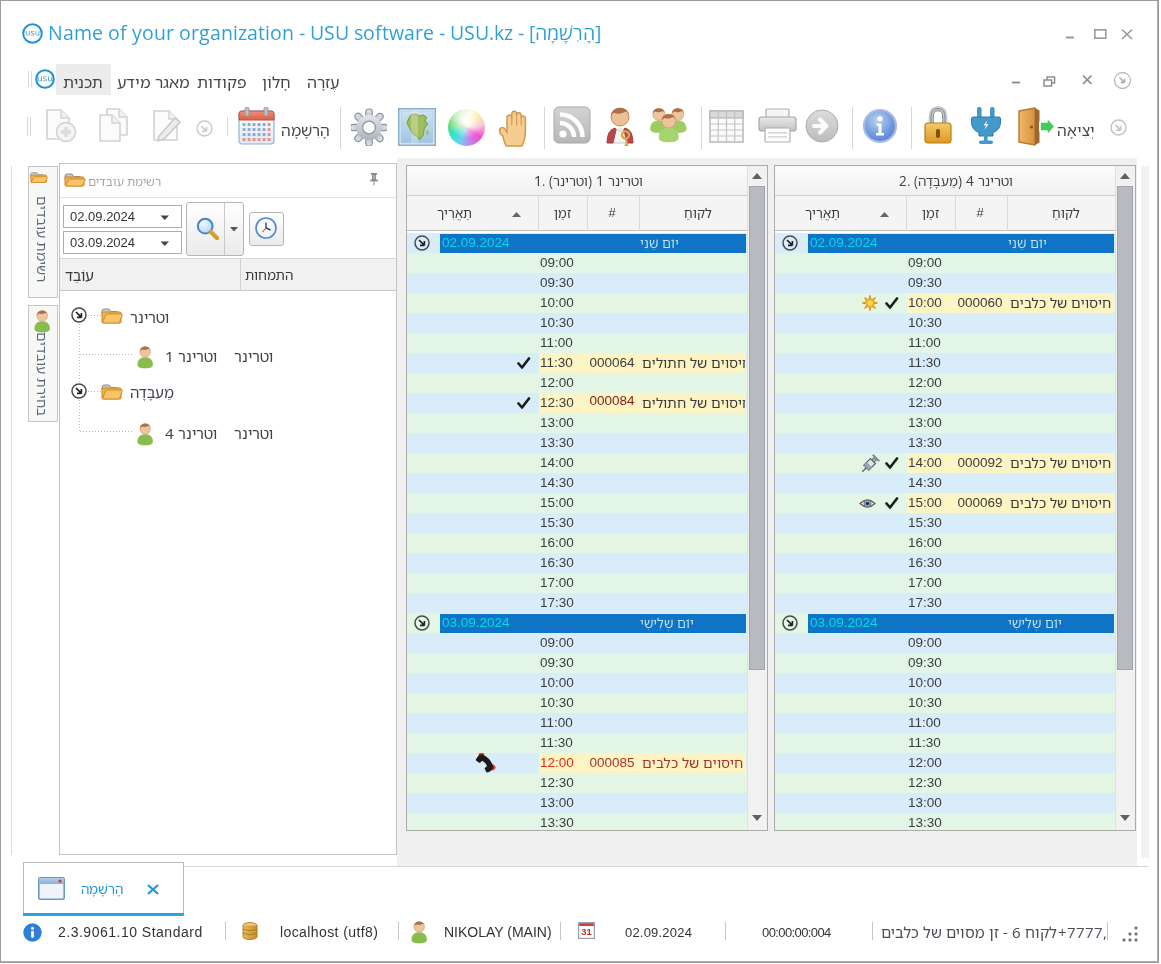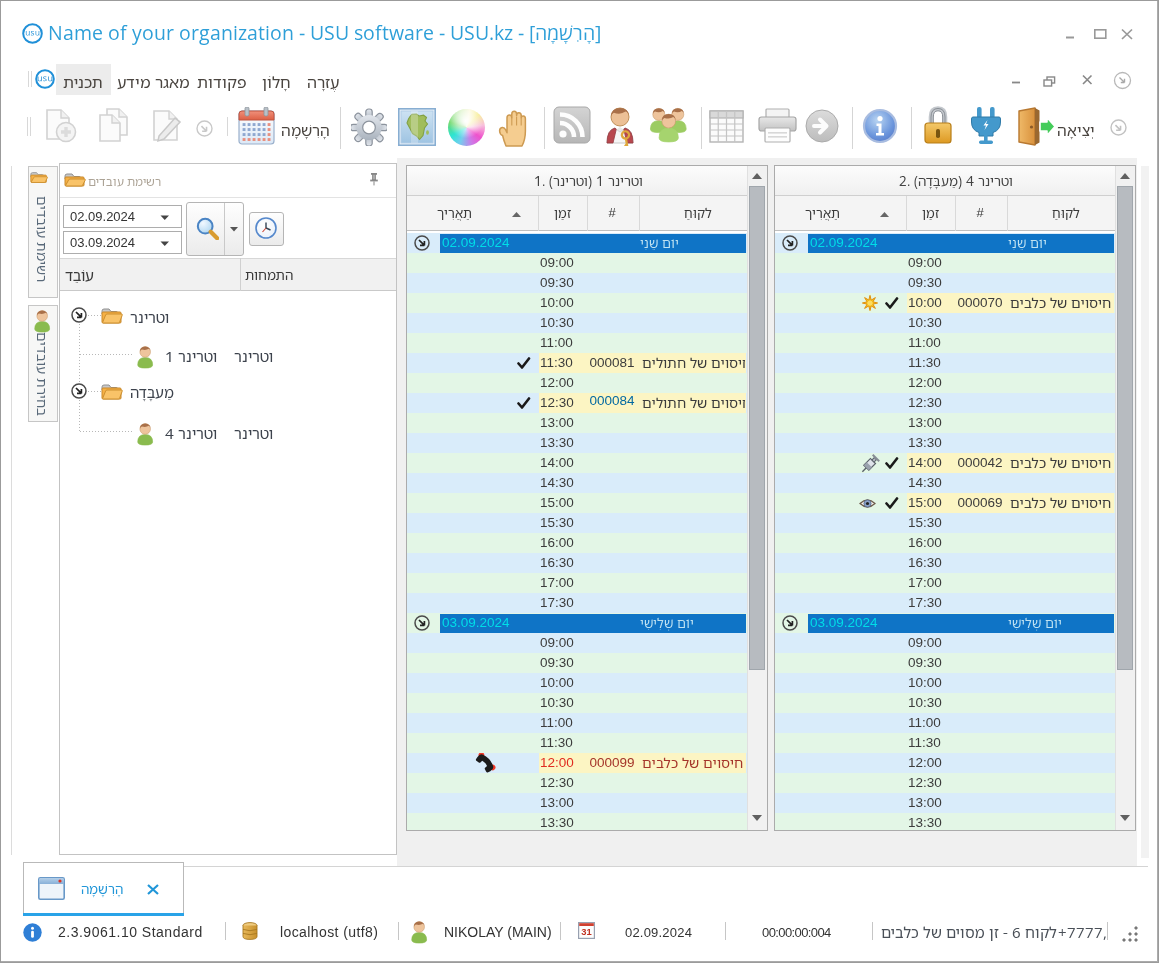--- a/index.html
+++ b/index.html
@@ -522,37 +522,37 @@
 <div style="position:absolute;left:540px;top:275px;font:normal 13.5px 'Liberation Sans', sans-serif;color:#3c3c3c;letter-spacing:0;white-space:nowrap;">09:30</div>
 <div style="position:absolute;left:407px;top:293px;width:340px;height:20px;background:#e3f6e6"></div>
 <div style="position:absolute;left:540px;top:295px;font:normal 13.5px 'Liberation Sans', sans-serif;color:#3c3c3c;letter-spacing:0;white-space:nowrap;">10:00</div>
 <div style="position:absolute;left:407px;top:313px;width:340px;height:20px;background:#d9ecfa"></div>
 <div style="position:absolute;left:540px;top:315px;font:normal 13.5px 'Liberation Sans', sans-serif;color:#3c3c3c;letter-spacing:0;white-space:nowrap;">10:30</div>
 <div style="position:absolute;left:407px;top:333px;width:340px;height:20px;background:#e3f6e6"></div>
 <div style="position:absolute;left:540px;top:335px;font:normal 13.5px 'Liberation Sans', sans-serif;color:#3c3c3c;letter-spacing:0;white-space:nowrap;">11:00</div>
 <div style="position:absolute;left:407px;top:353px;width:340px;height:20px;background:#d9ecfa"></div>
 <div style="position:absolute;left:539px;top:353px;width:207px;height:20px;background:#fcf5c3"></div>
 <div style="position:absolute;left:540px;top:355px;font:normal 13.5px 'Liberation Sans', sans-serif;color:#3c3c3c;letter-spacing:0;white-space:nowrap;">11:30</div>
-<div style="position:absolute;left:612px;top:355px;font:normal 13.5px 'Liberation Sans', sans-serif;color:#3c3c3c;letter-spacing:0;white-space:nowrap;transform:translateX(-50%);">000081</div>
+<div style="position:absolute;left:612px;top:355px;font:normal 13.5px 'Liberation Sans', sans-serif;color:#3c3c3c;letter-spacing:0;white-space:nowrap;transform:translateX(-50%);">000064</div>
 <div style="position:absolute;left:642px;top:353px;width:103px;height:19px;overflow:hidden">
     <div style="position:absolute;left:0;top:0">
       <svg width="109" height="20" viewBox="0 0 109 20" style="display:block">
         <path d="M5.8 7C6.7 7 7.38 7.21 7.84 7.64C8.31 8.07 8.55 8.7 8.55 9.53L8.55 15L1.55 15L1.55 9.03C1.55 8.93 1.56 8.81 1.59 8.69C1.62 8.55 1.66 8.43 1.72 8.31C1.78 8.2 1.87 8.12 1.98 8.06L0.69 8.06L0.83 7ZM7.25 13.94L7.25 9.59C7.25 9.09 7.12 8.7 6.86 8.45C6.61 8.2 6.22 8.06 5.7 8.06L2.94 8.06C2.91 8.16 2.88 8.27 2.86 8.41C2.85 8.53 2.84 8.66 2.84 8.8L2.84 13.94ZM11.39 11.56L11.39 7L12.67 7L12.67 11.56ZM10.11 8.06L10.27 7L12.11 7L12.11 8.06ZM15.77 7L20.81 7L20.67 7.78L18.17 15L16.84 15L19.3 8.06L14.47 8.06L14.47 4.81L15.77 4.66ZM22.81 15L22.81 7L24.09 7L24.09 15ZM21.53 8.06L21.69 7L23.64 7L23.64 8.06ZM32.27 15L32.27 9.61C32.27 9.09 32.13 8.7 31.88 8.45C31.62 8.2 31.24 8.06 30.72 8.06L27.09 8.06L27.09 7L30.81 7C31.72 7 32.4 7.21 32.86 7.64C33.32 8.07 33.55 8.7 33.55 9.53L33.55 15ZM25.48 15L25.64 13.94L26.14 13.94C26.36 13.94 26.54 13.9 26.67 13.81C26.8 13.72 26.91 13.59 26.98 13.41C27.05 13.23 27.09 13 27.09 12.72L27.09 7L28.38 7L28.38 12.78C28.38 13.5 28.2 14.05 27.86 14.44C27.52 14.81 27.02 15 26.36 15ZM25.77 8.06L25.92 7L27.7 7L27.7 8.06ZM40.48 7C41.39 7 42.07 7.21 42.53 7.64C43 8.07 43.23 8.7 43.23 9.53L43.23 15L41.94 15L41.94 9.61C41.94 9.09 41.8 8.7 41.55 8.45C41.3 8.2 40.91 8.06 40.41 8.06L37.91 8.06C37.85 8.15 37.79 8.3 37.72 8.53C37.66 8.75 37.62 9.09 37.62 9.56L37.62 15L36.34 15L36.34 9.88C36.34 9.48 36.38 9.12 36.47 8.81C36.55 8.49 36.67 8.25 36.83 8.08L36.55 8.02L36.55 7ZM35.61 8.06L35.75 7L38.84 7L38.84 8.06ZM49.77 7L54.81 7L54.67 7.78L52.17 15L50.84 15L53.3 8.06L48.47 8.06L48.47 4.81L49.77 4.66ZM60.03 15C59.14 15 58.39 14.82 57.78 14.47C57.18 14.11 56.71 13.58 56.38 12.89C56.05 12.2 55.89 11.34 55.89 10.33L55.89 7L57.19 7L57.19 10.31C57.19 11.12 57.3 11.79 57.52 12.34C57.73 12.9 58.05 13.31 58.47 13.58C58.89 13.84 59.41 13.97 60.02 13.97L60.16 13.97C60.78 13.97 61.3 13.84 61.73 13.58C62.16 13.31 62.48 12.9 62.7 12.36C62.92 11.81 63.03 11.13 63.03 10.33L63.03 7L64.31 7L64.31 10.33C64.31 11.34 64.15 12.2 63.83 12.89C63.5 13.58 63.04 14.11 62.42 14.47C61.8 14.82 61.06 15 60.19 15ZM56.84 11.94L56.75 11.06C57.38 11.06 57.88 10.97 58.28 10.78C58.69 10.59 58.98 10.28 59.17 9.88C59.37 9.47 59.47 8.98 59.47 8.42L59.47 7L60.75 7L60.75 8.33C60.75 8.91 60.67 9.43 60.52 9.88C60.36 10.32 60.12 10.7 59.8 11.02C59.47 11.32 59.07 11.55 58.58 11.7C58.09 11.86 57.51 11.94 56.84 11.94ZM74.8 7C75.7 7 76.38 7.21 76.84 7.64C77.31 8.07 77.55 8.7 77.55 9.53L77.55 15L70.55 15L70.55 9.03C70.55 8.93 70.56 8.81 70.59 8.69C70.62 8.55 70.66 8.43 70.72 8.31C70.78 8.2 70.87 8.12 70.98 8.06L69.69 8.06L69.83 7ZM76.25 13.94L76.25 9.59C76.25 9.09 76.12 8.7 75.86 8.45C75.61 8.2 75.22 8.06 74.7 8.06L71.94 8.06C71.91 8.16 71.88 8.27 71.86 8.41C71.85 8.53 71.84 8.66 71.84 8.8L71.84 13.94ZM80.39 11.56L80.39 7L81.67 7L81.67 11.56ZM79.11 8.06L79.27 7L81.11 7L81.11 8.06ZM84.81 15L84.81 7L86.09 7L86.09 15ZM83.53 8.06L83.69 7L85.64 7L85.64 8.06ZM91.62 15C90.43 15 89.54 14.68 88.95 14.03C88.37 13.38 88.08 12.42 88.08 11.16L88.08 11C88.08 10.41 88.18 9.86 88.38 9.36C88.58 8.86 88.83 8.45 89.12 8.12L89.12 7.92L90.34 7.92L90.19 8.12C89.91 8.42 89.71 8.8 89.56 9.28C89.43 9.76 89.36 10.29 89.36 10.88C89.36 11.91 89.54 12.68 89.89 13.2C90.25 13.73 90.83 13.98 91.62 13.98C92.45 13.98 93.05 13.7 93.44 13.11C93.82 12.52 94.02 11.66 94.02 10.55C94.02 9.75 93.87 9.13 93.58 8.7C93.29 8.28 92.79 8.06 92.09 8.06L87.61 8.06L87.77 7L92.14 7C93.23 7 94.03 7.3 94.53 7.91C95.04 8.51 95.3 9.39 95.3 10.53C95.3 11.97 94.99 13.07 94.39 13.84C93.79 14.62 92.86 15 91.62 15ZM97.71 11.56L97.71 7L98.99 7L98.99 11.56ZM96.43 8.06L96.58 7L98.43 7L98.43 8.06ZM105.48 7C106.39 7 107.07 7.21 107.53 7.64C108 8.07 108.23 8.7 108.23 9.53L108.23 15L106.94 15L106.94 9.61C106.94 9.09 106.8 8.7 106.55 8.45C106.3 8.2 105.91 8.06 105.41 8.06L102.91 8.06C102.85 8.15 102.79 8.3 102.72 8.53C102.66 8.75 102.62 9.09 102.62 9.56L102.62 15L101.34 15L101.34 9.88C101.34 9.48 101.38 9.12 101.47 8.81C101.55 8.49 101.67 8.25 101.83 8.08L101.55 8.02L101.55 7ZM100.61 8.06L100.75 7L103.84 7L103.84 8.06ZM0 0" fill="#3c3c3c"></path>
       </svg>
     </div>
   </div>
 <svg style="position:absolute;left:517px;top:357px;" width="14" height="13" viewBox="0 0 14 13">
     <path d="M1.5 6.5 L5 10.5 L12 1.5" stroke="#1a1a1a" stroke-width="2.6" fill="none" stroke-linecap="round" stroke-linejoin="round"></path>
   </svg>
 <div style="position:absolute;left:407px;top:373px;width:340px;height:20px;background:#e3f6e6"></div>
 <div style="position:absolute;left:540px;top:375px;font:normal 13.5px 'Liberation Sans', sans-serif;color:#3c3c3c;letter-spacing:0;white-space:nowrap;">12:00</div>
 <div style="position:absolute;left:407px;top:393px;width:340px;height:20px;background:#d9ecfa"></div>
 <div style="position:absolute;left:539px;top:393px;width:207px;height:20px;background:#fcf5c3"></div>
 <div style="position:absolute;left:540px;top:395px;font:normal 13.5px 'Liberation Sans', sans-serif;color:#3c3c3c;letter-spacing:0;white-space:nowrap;">12:30</div>
-<div style="position:absolute;left:612px;top:393px;font:normal 13.5px 'Liberation Sans', sans-serif;color:#0369a1;letter-spacing:0;white-space:nowrap;transform:translateX(-50%);">000084</div>
+<div style="position:absolute;left:612px;top:393px;font:normal 13.5px 'Liberation Sans', sans-serif;color:#7f1d1d;letter-spacing:0;white-space:nowrap;transform:translateX(-50%);">000084</div>
 <div style="position:absolute;left:642px;top:393px;width:103px;height:19px;overflow:hidden">
     <div style="position:absolute;left:0;top:0">
       <svg width="109" height="20" viewBox="0 0 109 20" style="display:block">
         <path d="M5.8 7C6.7 7 7.38 7.21 7.84 7.64C8.31 8.07 8.55 8.7 8.55 9.53L8.55 15L1.55 15L1.55 9.03C1.55 8.93 1.56 8.81 1.59 8.69C1.62 8.55 1.66 8.43 1.72 8.31C1.78 8.2 1.87 8.12 1.98 8.06L0.69 8.06L0.83 7ZM7.25 13.94L7.25 9.59C7.25 9.09 7.12 8.7 6.86 8.45C6.61 8.2 6.22 8.06 5.7 8.06L2.94 8.06C2.91 8.16 2.88 8.27 2.86 8.41C2.85 8.53 2.84 8.66 2.84 8.8L2.84 13.94ZM11.39 11.56L11.39 7L12.67 7L12.67 11.56ZM10.11 8.06L10.27 7L12.11 7L12.11 8.06ZM15.77 7L20.81 7L20.67 7.78L18.17 15L16.84 15L19.3 8.06L14.47 8.06L14.47 4.81L15.77 4.66ZM22.81 15L22.81 7L24.09 7L24.09 15ZM21.53 8.06L21.69 7L23.64 7L23.64 8.06ZM32.27 15L32.27 9.61C32.27 9.09 32.13 8.7 31.88 8.45C31.62 8.2 31.24 8.06 30.72 8.06L27.09 8.06L27.09 7L30.81 7C31.72 7 32.4 7.21 32.86 7.64C33.32 8.07 33.55 8.7 33.55 9.53L33.55 15ZM25.48 15L25.64 13.94L26.14 13.94C26.36 13.94 26.54 13.9 26.67 13.81C26.8 13.72 26.91 13.59 26.98 13.41C27.05 13.23 27.09 13 27.09 12.72L27.09 7L28.38 7L28.38 12.78C28.38 13.5 28.2 14.05 27.86 14.44C27.52 14.81 27.02 15 26.36 15ZM25.77 8.06L25.92 7L27.7 7L27.7 8.06ZM40.48 7C41.39 7 42.07 7.21 42.53 7.64C43 8.07 43.23 8.7 43.23 9.53L43.23 15L41.94 15L41.94 9.61C41.94 9.09 41.8 8.7 41.55 8.45C41.3 8.2 40.91 8.06 40.41 8.06L37.91 8.06C37.85 8.15 37.79 8.3 37.72 8.53C37.66 8.75 37.62 9.09 37.62 9.56L37.62 15L36.34 15L36.34 9.88C36.34 9.48 36.38 9.12 36.47 8.81C36.55 8.49 36.67 8.25 36.83 8.08L36.55 8.02L36.55 7ZM35.61 8.06L35.75 7L38.84 7L38.84 8.06ZM49.77 7L54.81 7L54.67 7.78L52.17 15L50.84 15L53.3 8.06L48.47 8.06L48.47 4.81L49.77 4.66ZM60.03 15C59.14 15 58.39 14.82 57.78 14.47C57.18 14.11 56.71 13.58 56.38 12.89C56.05 12.2 55.89 11.34 55.89 10.33L55.89 7L57.19 7L57.19 10.31C57.19 11.12 57.3 11.79 57.52 12.34C57.73 12.9 58.05 13.31 58.47 13.58C58.89 13.84 59.41 13.97 60.02 13.97L60.16 13.97C60.78 13.97 61.3 13.84 61.73 13.58C62.16 13.31 62.48 12.9 62.7 12.36C62.92 11.81 63.03 11.13 63.03 10.33L63.03 7L64.31 7L64.31 10.33C64.31 11.34 64.15 12.2 63.83 12.89C63.5 13.58 63.04 14.11 62.42 14.47C61.8 14.82 61.06 15 60.19 15ZM56.84 11.94L56.75 11.06C57.38 11.06 57.88 10.97 58.28 10.78C58.69 10.59 58.98 10.28 59.17 9.88C59.37 9.47 59.47 8.98 59.47 8.42L59.47 7L60.75 7L60.75 8.33C60.75 8.91 60.67 9.43 60.52 9.88C60.36 10.32 60.12 10.7 59.8 11.02C59.47 11.32 59.07 11.55 58.58 11.7C58.09 11.86 57.51 11.94 56.84 11.94ZM74.8 7C75.7 7 76.38 7.21 76.84 7.64C77.31 8.07 77.55 8.7 77.55 9.53L77.55 15L70.55 15L70.55 9.03C70.55 8.93 70.56 8.81 70.59 8.69C70.62 8.55 70.66 8.43 70.72 8.31C70.78 8.2 70.87 8.12 70.98 8.06L69.69 8.06L69.83 7ZM76.25 13.94L76.25 9.59C76.25 9.09 76.12 8.7 75.86 8.45C75.61 8.2 75.22 8.06 74.7 8.06L71.94 8.06C71.91 8.16 71.88 8.27 71.86 8.41C71.85 8.53 71.84 8.66 71.84 8.8L71.84 13.94ZM80.39 11.56L80.39 7L81.67 7L81.67 11.56ZM79.11 8.06L79.27 7L81.11 7L81.11 8.06ZM84.81 15L84.81 7L86.09 7L86.09 15ZM83.53 8.06L83.69 7L85.64 7L85.64 8.06ZM91.62 15C90.43 15 89.54 14.68 88.95 14.03C88.37 13.38 88.08 12.42 88.08 11.16L88.08 11C88.08 10.41 88.18 9.86 88.38 9.36C88.58 8.86 88.83 8.45 89.12 8.12L89.12 7.92L90.34 7.92L90.19 8.12C89.91 8.42 89.71 8.8 89.56 9.28C89.43 9.76 89.36 10.29 89.36 10.88C89.36 11.91 89.54 12.68 89.89 13.2C90.25 13.73 90.83 13.98 91.62 13.98C92.45 13.98 93.05 13.7 93.44 13.11C93.82 12.52 94.02 11.66 94.02 10.55C94.02 9.75 93.87 9.13 93.58 8.7C93.29 8.28 92.79 8.06 92.09 8.06L87.61 8.06L87.77 7L92.14 7C93.23 7 94.03 7.3 94.53 7.91C95.04 8.51 95.3 9.39 95.3 10.53C95.3 11.97 94.99 13.07 94.39 13.84C93.79 14.62 92.86 15 91.62 15ZM97.71 11.56L97.71 7L98.99 7L98.99 11.56ZM96.43 8.06L96.58 7L98.43 7L98.43 8.06ZM105.48 7C106.39 7 107.07 7.21 107.53 7.64C108 8.07 108.23 8.7 108.23 9.53L108.23 15L106.94 15L106.94 9.61C106.94 9.09 106.8 8.7 106.55 8.45C106.3 8.2 105.91 8.06 105.41 8.06L102.91 8.06C102.85 8.15 102.79 8.3 102.72 8.53C102.66 8.75 102.62 9.09 102.62 9.56L102.62 15L101.34 15L101.34 9.88C101.34 9.48 101.38 9.12 101.47 8.81C101.55 8.49 101.67 8.25 101.83 8.08L101.55 8.02L101.55 7ZM100.61 8.06L100.75 7L103.84 7L103.84 8.06ZM0 0" fill="#3c3c3c"></path>
       </svg>
     </div>
   </div>
 <svg style="position:absolute;left:517px;top:397px;" width="14" height="13" viewBox="0 0 14 13">
     <path d="M1.5 6.5 L5 10.5 L12 1.5" stroke="#1a1a1a" stroke-width="2.6" fill="none" stroke-linecap="round" stroke-linejoin="round"></path>
   </svg>
@@ -596,21 +596,21 @@
 <div style="position:absolute;left:540px;top:675px;font:normal 13.5px 'Liberation Sans', sans-serif;color:#3c3c3c;letter-spacing:0;white-space:nowrap;">10:00</div>
 <div style="position:absolute;left:407px;top:693px;width:340px;height:20px;background:#e3f6e6"></div>
 <div style="position:absolute;left:540px;top:695px;font:normal 13.5px 'Liberation Sans', sans-serif;color:#3c3c3c;letter-spacing:0;white-space:nowrap;">10:30</div>
 <div style="position:absolute;left:407px;top:713px;width:340px;height:20px;background:#d9ecfa"></div>
 <div style="position:absolute;left:540px;top:715px;font:normal 13.5px 'Liberation Sans', sans-serif;color:#3c3c3c;letter-spacing:0;white-space:nowrap;">11:00</div>
 <div style="position:absolute;left:407px;top:733px;width:340px;height:20px;background:#e3f6e6"></div>
 <div style="position:absolute;left:540px;top:735px;font:normal 13.5px 'Liberation Sans', sans-serif;color:#3c3c3c;letter-spacing:0;white-space:nowrap;">11:30</div>
 <div style="position:absolute;left:407px;top:753px;width:340px;height:20px;background:#d9ecfa"></div>
 <div style="position:absolute;left:539px;top:753px;width:207px;height:20px;background:#fcf5c3"></div>
 <div style="position:absolute;left:540px;top:755px;font:normal 13.5px 'Liberation Sans', sans-serif;color:#e02b20;letter-spacing:0;white-space:nowrap;">12:00</div>
-<div style="position:absolute;left:612px;top:755px;font:normal 13.5px 'Liberation Sans', sans-serif;color:#a5352a;letter-spacing:0;white-space:nowrap;transform:translateX(-50%);">000099</div>
+<div style="position:absolute;left:612px;top:755px;font:normal 13.5px 'Liberation Sans', sans-serif;color:#a5352a;letter-spacing:0;white-space:nowrap;transform:translateX(-50%);">000085</div>
 <div style="position:absolute;left:642px;top:753px;width:103px;height:19px;overflow:hidden">
     <div style="position:absolute;left:0;top:0">
       <svg width="101" height="20" viewBox="0 0 101 20" style="display:block">
         <path d="M5.8 7C6.7 7 7.38 7.21 7.84 7.64C8.31 8.07 8.55 8.7 8.55 9.53L8.55 15L1.55 15L1.55 9.03C1.55 8.93 1.56 8.81 1.59 8.69C1.62 8.55 1.66 8.43 1.72 8.31C1.78 8.2 1.87 8.12 1.98 8.06L0.69 8.06L0.83 7ZM7.25 13.94L7.25 9.59C7.25 9.09 7.12 8.7 6.86 8.45C6.61 8.2 6.22 8.06 5.7 8.06L2.94 8.06C2.91 8.16 2.88 8.27 2.86 8.41C2.85 8.53 2.84 8.66 2.84 8.8L2.84 13.94ZM11.39 11.56L11.39 7L12.67 7L12.67 11.56ZM10.11 8.06L10.27 7L12.11 7L12.11 8.06ZM19.17 15L19.17 9.61C19.17 9.09 19.04 8.7 18.78 8.45C18.52 8.2 18.13 8.06 17.61 8.06L15 8.06L15.14 7L17.7 7C18.61 7 19.29 7.21 19.75 7.64C20.22 8.07 20.45 8.7 20.45 9.52L20.45 14.08C20.41 14.25 20.34 14.41 20.25 14.56C20.16 14.71 20.05 14.86 19.92 15ZM14.58 15L14.58 13.94L21.48 13.94L21.34 15ZM23.21 7L28.25 7L28.11 7.78L25.61 15L24.29 15L26.74 8.06L21.91 8.06L21.91 4.81L23.21 4.66ZM29.62 15L29.62 13.94L31.92 13.94C32.7 13.94 33.29 13.7 33.67 13.2C34.05 12.7 34.25 11.98 34.25 11.03C34.25 10.06 34.05 9.33 33.67 8.83C33.29 8.32 32.7 8.06 31.92 8.06L29.62 8.06L29.78 7L31.92 7C33.12 7 34.02 7.35 34.64 8.05C35.27 8.73 35.58 9.73 35.58 11.03C35.58 12.32 35.27 13.31 34.64 13.98C34.02 14.66 33.12 15 31.92 15ZM41.77 7L46.81 7L46.67 7.78L44.17 15L42.84 15L45.3 8.06L40.47 8.06L40.47 4.81L41.77 4.66ZM52.03 15C51.14 15 50.39 14.82 49.78 14.47C49.18 14.11 48.71 13.58 48.38 12.89C48.05 12.2 47.89 11.34 47.89 10.33L47.89 7L49.19 7L49.19 10.31C49.19 11.12 49.3 11.79 49.52 12.34C49.73 12.9 50.05 13.31 50.47 13.58C50.89 13.84 51.41 13.97 52.02 13.97L52.16 13.97C52.78 13.97 53.3 13.84 53.73 13.58C54.16 13.31 54.48 12.9 54.7 12.36C54.92 11.81 55.03 11.13 55.03 10.33L55.03 7L56.31 7L56.31 10.33C56.31 11.34 56.15 12.2 55.83 12.89C55.5 13.58 55.04 14.11 54.42 14.47C53.8 14.82 53.06 15 52.19 15ZM48.84 11.94L48.75 11.06C49.38 11.06 49.88 10.97 50.28 10.78C50.69 10.59 50.98 10.28 51.17 9.88C51.37 9.47 51.47 8.98 51.47 8.42L51.47 7L52.75 7L52.75 8.33C52.75 8.91 52.67 9.43 52.52 9.88C52.36 10.32 52.12 10.7 51.8 11.02C51.47 11.32 51.07 11.55 50.58 11.7C50.09 11.86 49.51 11.94 48.84 11.94ZM66.8 7C67.7 7 68.38 7.21 68.84 7.64C69.31 8.07 69.55 8.7 69.55 9.53L69.55 15L62.55 15L62.55 9.03C62.55 8.93 62.56 8.81 62.59 8.69C62.62 8.55 62.66 8.43 62.72 8.31C62.78 8.2 62.87 8.12 62.98 8.06L61.69 8.06L61.83 7ZM68.25 13.94L68.25 9.59C68.25 9.09 68.12 8.7 67.86 8.45C67.61 8.2 67.22 8.06 66.7 8.06L63.94 8.06C63.91 8.16 63.88 8.27 63.86 8.41C63.85 8.53 63.84 8.66 63.84 8.8L63.84 13.94ZM72.39 11.56L72.39 7L73.67 7L73.67 11.56ZM71.11 8.06L71.27 7L73.11 7L73.11 8.06ZM76.81 15L76.81 7L78.09 7L78.09 15ZM75.53 8.06L75.69 7L77.64 7L77.64 8.06ZM83.62 15C82.43 15 81.54 14.68 80.95 14.03C80.37 13.38 80.08 12.42 80.08 11.16L80.08 11C80.08 10.41 80.18 9.86 80.38 9.36C80.58 8.86 80.83 8.45 81.12 8.12L81.12 7.92L82.34 7.92L82.19 8.12C81.91 8.42 81.71 8.8 81.56 9.28C81.43 9.76 81.36 10.29 81.36 10.88C81.36 11.91 81.54 12.68 81.89 13.2C82.25 13.73 82.83 13.98 83.62 13.98C84.45 13.98 85.05 13.7 85.44 13.11C85.82 12.52 86.02 11.66 86.02 10.55C86.02 9.75 85.87 9.13 85.58 8.7C85.29 8.28 84.79 8.06 84.09 8.06L79.61 8.06L79.77 7L84.14 7C85.23 7 86.03 7.3 86.53 7.91C87.04 8.51 87.3 9.39 87.3 10.53C87.3 11.97 86.99 13.07 86.39 13.84C85.79 14.62 84.86 15 83.62 15ZM89.71 11.56L89.71 7L90.99 7L90.99 11.56ZM88.43 8.06L88.58 7L90.43 7L90.43 8.06ZM97.48 7C98.39 7 99.07 7.21 99.53 7.64C100 8.07 100.23 8.7 100.23 9.53L100.23 15L98.94 15L98.94 9.61C98.94 9.09 98.8 8.7 98.55 8.45C98.3 8.2 97.91 8.06 97.41 8.06L94.91 8.06C94.85 8.15 94.79 8.3 94.72 8.53C94.66 8.75 94.62 9.09 94.62 9.56L94.62 15L93.34 15L93.34 9.88C93.34 9.48 93.38 9.12 93.47 8.81C93.55 8.49 93.67 8.25 93.83 8.08L93.55 8.02L93.55 7ZM92.61 8.06L92.75 7L95.84 7L95.84 8.06ZM0 0" fill="#a5352a"></path>
       </svg>
     </div>
   </div>
 <svg style="position:absolute;left:474px;top:753px;" width="22" height="22" viewBox="0 0 22 22">
     <g transform="translate(10.5,10.5) rotate(48) translate(-10,-7)">
       <circle cx="1.6" cy="3.6" r="2.8" fill="#f23726"></circle>
@@ -674,21 +674,21 @@
     <circle cx="8" cy="8" r="7" fill="none" stroke="#4a4a4a" stroke-width="1.5"></circle>
     <path d="M5 5 L10.2 10.2 M10.4 10.4 L10.4 6 M10.4 10.4 L6 10.4" stroke="#222" stroke-width="1.7" fill="none"></path>
   </svg>
 <div style="position:absolute;left:775px;top:253px;width:340px;height:20px;background:#e3f6e6"></div>
 <div style="position:absolute;left:908px;top:255px;font:normal 13.5px 'Liberation Sans', sans-serif;color:#3c3c3c;letter-spacing:0;white-space:nowrap;">09:00</div>
 <div style="position:absolute;left:775px;top:273px;width:340px;height:20px;background:#d9ecfa"></div>
 <div style="position:absolute;left:908px;top:275px;font:normal 13.5px 'Liberation Sans', sans-serif;color:#3c3c3c;letter-spacing:0;white-space:nowrap;">09:30</div>
 <div style="position:absolute;left:775px;top:293px;width:340px;height:20px;background:#e3f6e6"></div>
 <div style="position:absolute;left:907px;top:293px;width:207px;height:20px;background:#fcf5c3"></div>
 <div style="position:absolute;left:908px;top:295px;font:normal 13.5px 'Liberation Sans', sans-serif;color:#3c3c3c;letter-spacing:0;white-space:nowrap;">10:00</div>
-<div style="position:absolute;left:980px;top:295px;font:normal 13.5px 'Liberation Sans', sans-serif;color:#3c3c3c;letter-spacing:0;white-space:nowrap;transform:translateX(-50%);">000070</div>
+<div style="position:absolute;left:980px;top:295px;font:normal 13.5px 'Liberation Sans', sans-serif;color:#3c3c3c;letter-spacing:0;white-space:nowrap;transform:translateX(-50%);">000060</div>
 <div style="position:absolute;left:1010px;top:293px;width:103px;height:19px;overflow:hidden">
     <div style="position:absolute;left:0;top:0">
       <svg width="101" height="20" viewBox="0 0 101 20" style="display:block">
         <path d="M5.8 7C6.7 7 7.38 7.21 7.84 7.64C8.31 8.07 8.55 8.7 8.55 9.53L8.55 15L1.55 15L1.55 9.03C1.55 8.93 1.56 8.81 1.59 8.69C1.62 8.55 1.66 8.43 1.72 8.31C1.78 8.2 1.87 8.12 1.98 8.06L0.69 8.06L0.83 7ZM7.25 13.94L7.25 9.59C7.25 9.09 7.12 8.7 6.86 8.45C6.61 8.2 6.22 8.06 5.7 8.06L2.94 8.06C2.91 8.16 2.88 8.27 2.86 8.41C2.85 8.53 2.84 8.66 2.84 8.8L2.84 13.94ZM11.39 11.56L11.39 7L12.67 7L12.67 11.56ZM10.11 8.06L10.27 7L12.11 7L12.11 8.06ZM19.17 15L19.17 9.61C19.17 9.09 19.04 8.7 18.78 8.45C18.52 8.2 18.13 8.06 17.61 8.06L15 8.06L15.14 7L17.7 7C18.61 7 19.29 7.21 19.75 7.64C20.22 8.07 20.45 8.7 20.45 9.52L20.45 14.08C20.41 14.25 20.34 14.41 20.25 14.56C20.16 14.71 20.05 14.86 19.92 15ZM14.58 15L14.58 13.94L21.48 13.94L21.34 15ZM23.21 7L28.25 7L28.11 7.78L25.61 15L24.29 15L26.74 8.06L21.91 8.06L21.91 4.81L23.21 4.66ZM29.62 15L29.62 13.94L31.92 13.94C32.7 13.94 33.29 13.7 33.67 13.2C34.05 12.7 34.25 11.98 34.25 11.03C34.25 10.06 34.05 9.33 33.67 8.83C33.29 8.32 32.7 8.06 31.92 8.06L29.62 8.06L29.78 7L31.92 7C33.12 7 34.02 7.35 34.64 8.05C35.27 8.73 35.58 9.73 35.58 11.03C35.58 12.32 35.27 13.31 34.64 13.98C34.02 14.66 33.12 15 31.92 15ZM41.77 7L46.81 7L46.67 7.78L44.17 15L42.84 15L45.3 8.06L40.47 8.06L40.47 4.81L41.77 4.66ZM52.03 15C51.14 15 50.39 14.82 49.78 14.47C49.18 14.11 48.71 13.58 48.38 12.89C48.05 12.2 47.89 11.34 47.89 10.33L47.89 7L49.19 7L49.19 10.31C49.19 11.12 49.3 11.79 49.52 12.34C49.73 12.9 50.05 13.31 50.47 13.58C50.89 13.84 51.41 13.97 52.02 13.97L52.16 13.97C52.78 13.97 53.3 13.84 53.73 13.58C54.16 13.31 54.48 12.9 54.7 12.36C54.92 11.81 55.03 11.13 55.03 10.33L55.03 7L56.31 7L56.31 10.33C56.31 11.34 56.15 12.2 55.83 12.89C55.5 13.58 55.04 14.11 54.42 14.47C53.8 14.82 53.06 15 52.19 15ZM48.84 11.94L48.75 11.06C49.38 11.06 49.88 10.97 50.28 10.78C50.69 10.59 50.98 10.28 51.17 9.88C51.37 9.47 51.47 8.98 51.47 8.42L51.47 7L52.75 7L52.75 8.33C52.75 8.91 52.67 9.43 52.52 9.88C52.36 10.32 52.12 10.7 51.8 11.02C51.47 11.32 51.07 11.55 50.58 11.7C50.09 11.86 49.51 11.94 48.84 11.94ZM66.8 7C67.7 7 68.38 7.21 68.84 7.64C69.31 8.07 69.55 8.7 69.55 9.53L69.55 15L62.55 15L62.55 9.03C62.55 8.93 62.56 8.81 62.59 8.69C62.62 8.55 62.66 8.43 62.72 8.31C62.78 8.2 62.87 8.12 62.98 8.06L61.69 8.06L61.83 7ZM68.25 13.94L68.25 9.59C68.25 9.09 68.12 8.7 67.86 8.45C67.61 8.2 67.22 8.06 66.7 8.06L63.94 8.06C63.91 8.16 63.88 8.27 63.86 8.41C63.85 8.53 63.84 8.66 63.84 8.8L63.84 13.94ZM72.39 11.56L72.39 7L73.67 7L73.67 11.56ZM71.11 8.06L71.27 7L73.11 7L73.11 8.06ZM76.81 15L76.81 7L78.09 7L78.09 15ZM75.53 8.06L75.69 7L77.64 7L77.64 8.06ZM83.62 15C82.43 15 81.54 14.68 80.95 14.03C80.37 13.38 80.08 12.42 80.08 11.16L80.08 11C80.08 10.41 80.18 9.86 80.38 9.36C80.58 8.86 80.83 8.45 81.12 8.12L81.12 7.92L82.34 7.92L82.19 8.12C81.91 8.42 81.71 8.8 81.56 9.28C81.43 9.76 81.36 10.29 81.36 10.88C81.36 11.91 81.54 12.68 81.89 13.2C82.25 13.73 82.83 13.98 83.62 13.98C84.45 13.98 85.05 13.7 85.44 13.11C85.82 12.52 86.02 11.66 86.02 10.55C86.02 9.75 85.87 9.13 85.58 8.7C85.29 8.28 84.79 8.06 84.09 8.06L79.61 8.06L79.77 7L84.14 7C85.23 7 86.03 7.3 86.53 7.91C87.04 8.51 87.3 9.39 87.3 10.53C87.3 11.97 86.99 13.07 86.39 13.84C85.79 14.62 84.86 15 83.62 15ZM89.71 11.56L89.71 7L90.99 7L90.99 11.56ZM88.43 8.06L88.58 7L90.43 7L90.43 8.06ZM97.48 7C98.39 7 99.07 7.21 99.53 7.64C100 8.07 100.23 8.7 100.23 9.53L100.23 15L98.94 15L98.94 9.61C98.94 9.09 98.8 8.7 98.55 8.45C98.3 8.2 97.91 8.06 97.41 8.06L94.91 8.06C94.85 8.15 94.79 8.3 94.72 8.53C94.66 8.75 94.62 9.09 94.62 9.56L94.62 15L93.34 15L93.34 9.88C93.34 9.48 93.38 9.12 93.47 8.81C93.55 8.49 93.67 8.25 93.83 8.08L93.55 8.02L93.55 7ZM92.61 8.06L92.75 7L95.84 7L95.84 8.06ZM0 0" fill="#3c3c3c"></path>
       </svg>
     </div>
   </div>
 <svg style="position:absolute;left:885px;top:297px;" width="14" height="13" viewBox="0 0 14 13">
     <path d="M1.5 6.5 L5 10.5 L12 1.5" stroke="#1a1a1a" stroke-width="2.6" fill="none" stroke-linecap="round" stroke-linejoin="round"></path>
   </svg>
@@ -706,21 +706,21 @@
 <div style="position:absolute;left:908px;top:375px;font:normal 13.5px 'Liberation Sans', sans-serif;color:#3c3c3c;letter-spacing:0;white-space:nowrap;">12:00</div>
 <div style="position:absolute;left:775px;top:393px;width:340px;height:20px;background:#d9ecfa"></div>
 <div style="position:absolute;left:908px;top:395px;font:normal 13.5px 'Liberation Sans', sans-serif;color:#3c3c3c;letter-spacing:0;white-space:nowrap;">12:30</div>
 <div style="position:absolute;left:775px;top:413px;width:340px;height:20px;background:#e3f6e6"></div>
 <div style="position:absolute;left:908px;top:415px;font:normal 13.5px 'Liberation Sans', sans-serif;color:#3c3c3c;letter-spacing:0;white-space:nowrap;">13:00</div>
 <div style="position:absolute;left:775px;top:433px;width:340px;height:20px;background:#d9ecfa"></div>
 <div style="position:absolute;left:908px;top:435px;font:normal 13.5px 'Liberation Sans', sans-serif;color:#3c3c3c;letter-spacing:0;white-space:nowrap;">13:30</div>
 <div style="position:absolute;left:775px;top:453px;width:340px;height:20px;background:#e3f6e6"></div>
 <div style="position:absolute;left:907px;top:453px;width:207px;height:20px;background:#fcf5c3"></div>
 <div style="position:absolute;left:908px;top:455px;font:normal 13.5px 'Liberation Sans', sans-serif;color:#3c3c3c;letter-spacing:0;white-space:nowrap;">14:00</div>
-<div style="position:absolute;left:980px;top:455px;font:normal 13.5px 'Liberation Sans', sans-serif;color:#3c3c3c;letter-spacing:0;white-space:nowrap;transform:translateX(-50%);">000042</div>
+<div style="position:absolute;left:980px;top:455px;font:normal 13.5px 'Liberation Sans', sans-serif;color:#3c3c3c;letter-spacing:0;white-space:nowrap;transform:translateX(-50%);">000092</div>
 <div style="position:absolute;left:1010px;top:453px;width:103px;height:19px;overflow:hidden">
     <div style="position:absolute;left:0;top:0">
       <svg width="101" height="20" viewBox="0 0 101 20" style="display:block">
         <path d="M5.8 7C6.7 7 7.38 7.21 7.84 7.64C8.31 8.07 8.55 8.7 8.55 9.53L8.55 15L1.55 15L1.55 9.03C1.55 8.93 1.56 8.81 1.59 8.69C1.62 8.55 1.66 8.43 1.72 8.31C1.78 8.2 1.87 8.12 1.98 8.06L0.69 8.06L0.83 7ZM7.25 13.94L7.25 9.59C7.25 9.09 7.12 8.7 6.86 8.45C6.61 8.2 6.22 8.06 5.7 8.06L2.94 8.06C2.91 8.16 2.88 8.27 2.86 8.41C2.85 8.53 2.84 8.66 2.84 8.8L2.84 13.94ZM11.39 11.56L11.39 7L12.67 7L12.67 11.56ZM10.11 8.06L10.27 7L12.11 7L12.11 8.06ZM19.17 15L19.17 9.61C19.17 9.09 19.04 8.7 18.78 8.45C18.52 8.2 18.13 8.06 17.61 8.06L15 8.06L15.14 7L17.7 7C18.61 7 19.29 7.21 19.75 7.64C20.22 8.07 20.45 8.7 20.45 9.52L20.45 14.08C20.41 14.25 20.34 14.41 20.25 14.56C20.16 14.71 20.05 14.86 19.92 15ZM14.58 15L14.58 13.94L21.48 13.94L21.34 15ZM23.21 7L28.25 7L28.11 7.78L25.61 15L24.29 15L26.74 8.06L21.91 8.06L21.91 4.81L23.21 4.66ZM29.62 15L29.62 13.94L31.92 13.94C32.7 13.94 33.29 13.7 33.67 13.2C34.05 12.7 34.25 11.98 34.25 11.03C34.25 10.06 34.05 9.33 33.67 8.83C33.29 8.32 32.7 8.06 31.92 8.06L29.62 8.06L29.78 7L31.92 7C33.12 7 34.02 7.35 34.64 8.05C35.27 8.73 35.58 9.73 35.58 11.03C35.58 12.32 35.27 13.31 34.64 13.98C34.02 14.66 33.12 15 31.92 15ZM41.77 7L46.81 7L46.67 7.78L44.17 15L42.84 15L45.3 8.06L40.47 8.06L40.47 4.81L41.77 4.66ZM52.03 15C51.14 15 50.39 14.82 49.78 14.47C49.18 14.11 48.71 13.58 48.38 12.89C48.05 12.2 47.89 11.34 47.89 10.33L47.89 7L49.19 7L49.19 10.31C49.19 11.12 49.3 11.79 49.52 12.34C49.73 12.9 50.05 13.31 50.47 13.58C50.89 13.84 51.41 13.97 52.02 13.97L52.16 13.97C52.78 13.97 53.3 13.84 53.73 13.58C54.16 13.31 54.48 12.9 54.7 12.36C54.92 11.81 55.03 11.13 55.03 10.33L55.03 7L56.31 7L56.31 10.33C56.31 11.34 56.15 12.2 55.83 12.89C55.5 13.58 55.04 14.11 54.42 14.47C53.8 14.82 53.06 15 52.19 15ZM48.84 11.94L48.75 11.06C49.38 11.06 49.88 10.97 50.28 10.78C50.69 10.59 50.98 10.28 51.17 9.88C51.37 9.47 51.47 8.98 51.47 8.42L51.47 7L52.75 7L52.75 8.33C52.75 8.91 52.67 9.43 52.52 9.88C52.36 10.32 52.12 10.7 51.8 11.02C51.47 11.32 51.07 11.55 50.58 11.7C50.09 11.86 49.51 11.94 48.84 11.94ZM66.8 7C67.7 7 68.38 7.21 68.84 7.64C69.31 8.07 69.55 8.7 69.55 9.53L69.55 15L62.55 15L62.55 9.03C62.55 8.93 62.56 8.81 62.59 8.69C62.62 8.55 62.66 8.43 62.72 8.31C62.78 8.2 62.87 8.12 62.98 8.06L61.69 8.06L61.83 7ZM68.25 13.94L68.25 9.59C68.25 9.09 68.12 8.7 67.86 8.45C67.61 8.2 67.22 8.06 66.7 8.06L63.94 8.06C63.91 8.16 63.88 8.27 63.86 8.41C63.85 8.53 63.84 8.66 63.84 8.8L63.84 13.94ZM72.39 11.56L72.39 7L73.67 7L73.67 11.56ZM71.11 8.06L71.27 7L73.11 7L73.11 8.06ZM76.81 15L76.81 7L78.09 7L78.09 15ZM75.53 8.06L75.69 7L77.64 7L77.64 8.06ZM83.62 15C82.43 15 81.54 14.68 80.95 14.03C80.37 13.38 80.08 12.42 80.08 11.16L80.08 11C80.08 10.41 80.18 9.86 80.38 9.36C80.58 8.86 80.83 8.45 81.12 8.12L81.12 7.92L82.34 7.92L82.19 8.12C81.91 8.42 81.71 8.8 81.56 9.28C81.43 9.76 81.36 10.29 81.36 10.88C81.36 11.91 81.54 12.68 81.89 13.2C82.25 13.73 82.83 13.98 83.62 13.98C84.45 13.98 85.05 13.7 85.44 13.11C85.82 12.52 86.02 11.66 86.02 10.55C86.02 9.75 85.87 9.13 85.58 8.7C85.29 8.28 84.79 8.06 84.09 8.06L79.61 8.06L79.77 7L84.14 7C85.23 7 86.03 7.3 86.53 7.91C87.04 8.51 87.3 9.39 87.3 10.53C87.3 11.97 86.99 13.07 86.39 13.84C85.79 14.62 84.86 15 83.62 15ZM89.71 11.56L89.71 7L90.99 7L90.99 11.56ZM88.43 8.06L88.58 7L90.43 7L90.43 8.06ZM97.48 7C98.39 7 99.07 7.21 99.53 7.64C100 8.07 100.23 8.7 100.23 9.53L100.23 15L98.94 15L98.94 9.61C98.94 9.09 98.8 8.7 98.55 8.45C98.3 8.2 97.91 8.06 97.41 8.06L94.91 8.06C94.85 8.15 94.79 8.3 94.72 8.53C94.66 8.75 94.62 9.09 94.62 9.56L94.62 15L93.34 15L93.34 9.88C93.34 9.48 93.38 9.12 93.47 8.81C93.55 8.49 93.67 8.25 93.83 8.08L93.55 8.02L93.55 7ZM92.61 8.06L92.75 7L95.84 7L95.84 8.06ZM0 0" fill="#3c3c3c"></path>
       </svg>
     </div>
   </div>
 <svg style="position:absolute;left:885px;top:457px;" width="14" height="13" viewBox="0 0 14 13">
     <path d="M1.5 6.5 L5 10.5 L12 1.5" stroke="#1a1a1a" stroke-width="2.6" fill="none" stroke-linecap="round" stroke-linejoin="round"></path>
   </svg>

